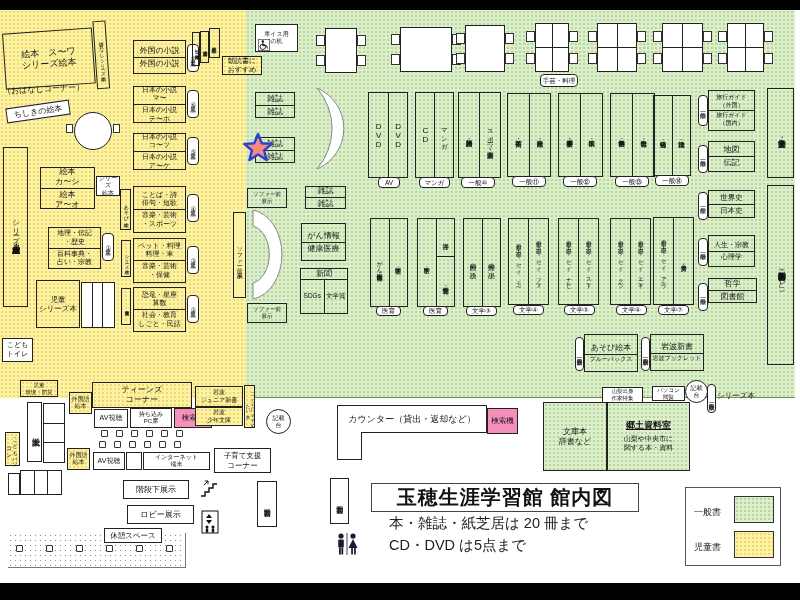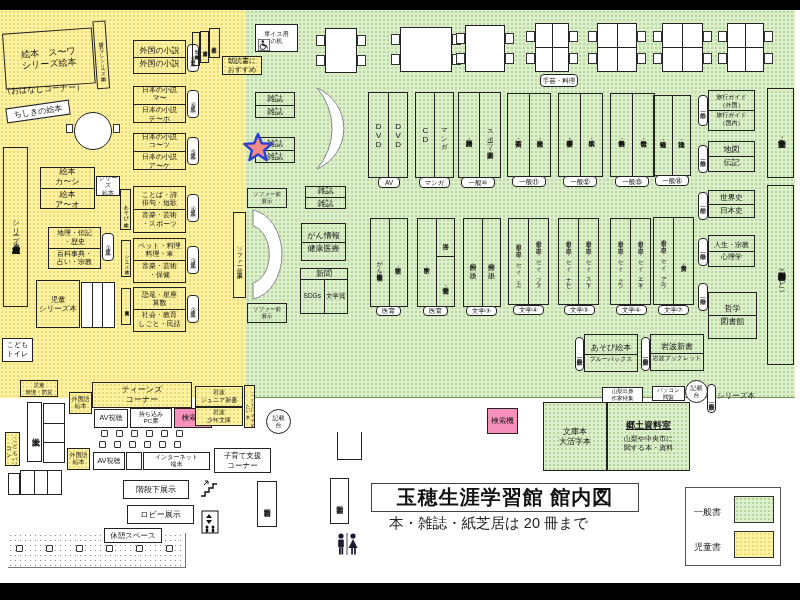--- a/index.html
+++ b/index.html
@@ -291,21 +291,21 @@
   <div class="e bx f75" style="left:708px;top:190px;width:47px;height:28px">
       <span>世界史</span>
       <span class="hr">日本史</span>
     </div>
   <div class="e vtag" style="left:698px;top:192px;width:10px;height:28px">一般⑰</div>
   <div class="e bx f7" style="left:708px;top:235px;width:47px;height:32px">
       <span>人生・宗教</span>
       <span class="hr">心理学</span>
     </div>
   <div class="e vtag" style="left:698px;top:238px;width:10px;height:28px">一般⑱</div>
-  <div class="e bx f8" style="left:708px;top:292px;width:49px;height:47px">
+  <div class="e bx f8" style="left:708px;top:278px;width:49px;height:25px">
       <span>哲学</span>
       <span class="hr">図書館</span>
     </div>
   <div class="e vtag" style="left:698px;top:283px;width:10px;height:28px">一般⑲</div>
   <div class="e vbx f8" style="left:767px;top:88px;width:27px;height:90px;border-width:1.5px">文学全集・叢書</div>
   <div class="e vbx f8" style="left:767px;top:185px;width:27px;height:180px;border-width:1.5px">参考図書（図鑑・辞書など）</div>
 
   <div class="e shelf" style="left:370px;top:218px;width:38px;height:89px">
       <div class="col f6">がん情報・医療・医学</div>
       <div class="col f6">医療・医学</div>
@@ -363,25 +363,26 @@
       <span>パソコン</span>
       <span>閲覧</span>
     </div>
   <div class="e oval" style="left:685px;top:380px;width:23px;height:23px">
       <span>記載</span>
       <span>台</span>
     </div>
   <div class="e vtag" style="left:707px;top:384px;width:9px;height:29px">一般新書</div>
   <div class="e lbl" style="left:717px;top:391px;width:46px">シリーズ本</div>
 
+  <div class="e wb" style="left:337px;top:405px;width:150px;height:28px;border:1.2px solid #222;display:flex;align-items:center;justify-content:center;font-size:9px">カウンター（貸出・返却など）</div>
   <div class="e wb" style="left:337px;top:432px;width:25px;height:28px;border:1.2px solid #222;border-top:none"></div>
   <div class="e bx pk f75" style="left:487px;top:408px;width:31px;height:26px">検索機</div>
   <div class="e bx area-g f8" style="left:543px;top:402px;width:64px;height:69px;border-width:1.5px">
       <span>文庫本</span>
-      <span>大活字本</span>
+      <span>辞書など</span>
     </div>
   <div class="e bx area-g" style="left:607px;top:402px;width:83px;height:69px;border-width:1.5px">
       <span class="f9 ul">郷土資料室</span>
       <span class="f7" style="margin-top:4px">山梨や中央市に</span>
       <span class="f7">関する本・資料</span>
     </div>
 
   <div class="e bx area-y f8" style="left:92px;top:382px;width:100px;height:26px">
       <span>ティーンズ</span>
       <span>コーナー</span>
@@ -478,18 +479,19 @@
       <rect x="7.4" y="15.5" width="1.8" height="7" fill="#1a1a33"></rect>
       <circle cx="19" cy="4" r="2.6" fill="#1a1a33"></circle>
       <path d="M19 7 l4.5 9 h-9 z" fill="#1a1a33"></path>
       <rect x="17.2" y="16" width="1.7" height="6.5" fill="#1a1a33"></rect>
       <rect x="20.1" y="16" width="1.7" height="6.5" fill="#1a1a33"></rect>
       <line x1="13" y1="1" x2="13" y2="23" stroke="#1a1a33" stroke-width="0.8"></line>
     </svg>
 
   <div class="e title-box" style="left:371px;top:483px;width:268px;height:29px">玉穂生涯学習館 館内図</div>
   <div class="e note" style="left:389px;top:514px;width:270px">本・雑誌・紙芝居は 20 冊まで</div>
+  <div class="e note" style="left:389px;top:536px;width:240px">CD・DVD は5点まで</div>
   <div class="e wb" style="left:685px;top:487px;width:96px;height:79px;border:1px solid #555"></div>
   <div class="e f9" style="left:694px;top:506px">一般書</div>
   <div class="e area-g" style="left:734px;top:496px;width:40px;height:27px;border:1px solid #333"></div>
   <div class="e f9" style="left:694px;top:541px">児童書</div>
   <div class="e area-y" style="left:734px;top:531px;width:40px;height:27px;border:1px solid #333"></div>
 </div>
 
 </body></html>

